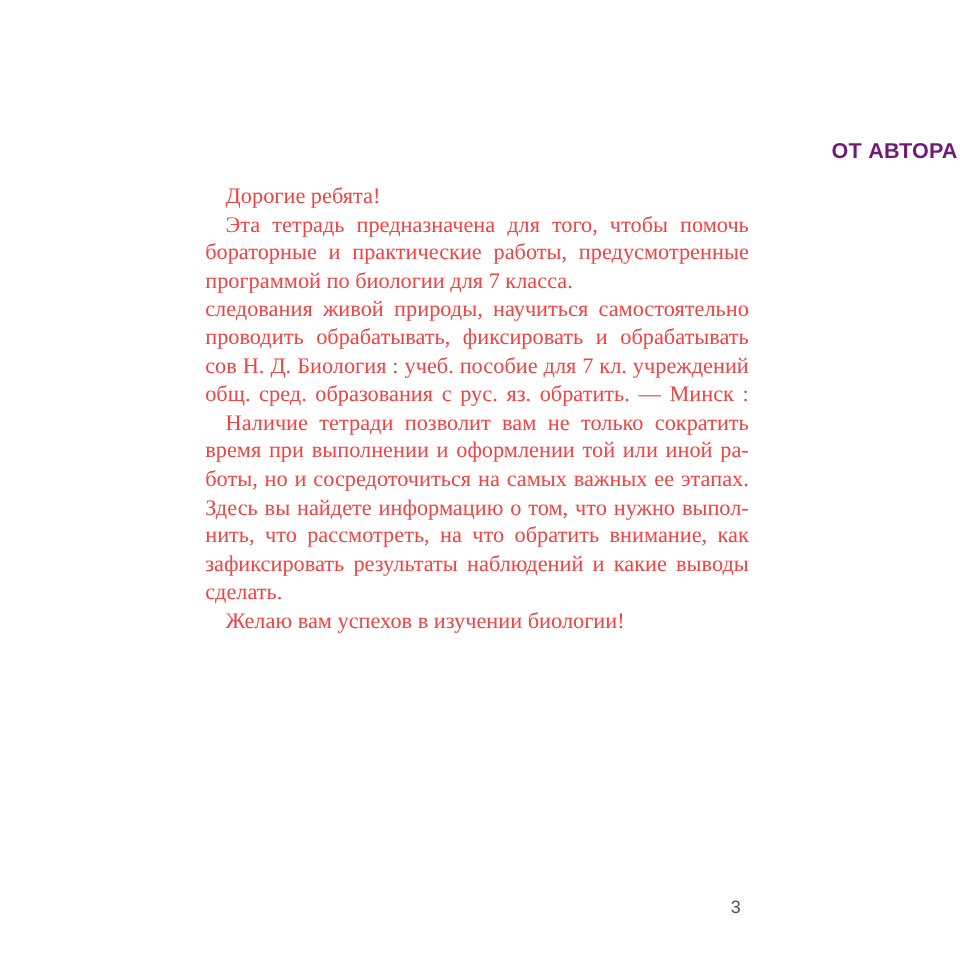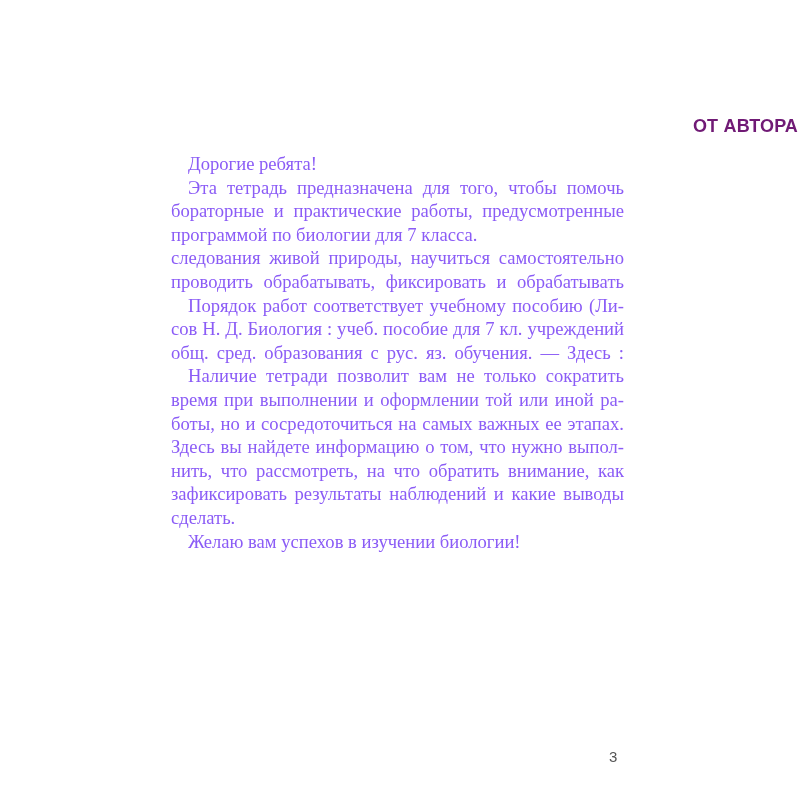--- a/index.html
+++ b/index.html
@@ -36,21 +36,21 @@
       margin: 4px;
     }
     .body-text {
       position: absolute;
       left: 171px;
       top: 152px;
       width: 453px;
       font-family: "Liberation Serif", serif;
       font-size: 18.6px;
       line-height: 23.6px;
-      color: #8b5cf6;
+      color: #ef4444;
     }
     .line {
       display: block;
       white-space: nowrap;
       text-align: justify;
       text-align-last: justify;
       height: 23.6px;
     }
     .line.last {
       text-align-last: left;
@@ -85,23 +85,22 @@
       <span class="line">бораторные и практические работы, предусмотренные</span>
       <span class="line last">программой по биологии для 7 класса.</span>
     </div>
 
     <div>
       <span class="line">следования живой природы, научиться самостоятельно</span>
       <span class="line">проводить обрабатывать, фиксировать и обрабатывать</span>
     </div>
 
     <div>
-      <span class="line"><span class="ind"></span><span>Порядок работ соответствует учебному пособию (Ли-</span></span>
       <span class="line">сов Н. Д. Биология : учеб. пособие для 7 кл. учреждений</span>
-      <span class="line">общ. сред. образования с рус. яз. обучения. — Здесь :</span>
+      <span class="line">общ. сред. образования с рус. яз. обратить. — Минск :</span>
     </div>
 
     <div>
       <span class="line"><span class="ind"></span><span>Наличие тетради позволит вам не только сократить</span></span>
       <span class="line">время при выполнении и оформлении той или иной ра-</span>
       <span class="line">боты, но и сосредоточиться на самых важных ее этапах.</span>
       <span class="line">Здесь вы найдете информацию о том, что нужно выпол-</span>
       <span class="line">нить, что рассмотреть, на что обратить внимание, как</span>
       <span class="line">зафиксировать результаты наблюдений и какие выводы</span>
       <span class="line last">сделать.</span>

